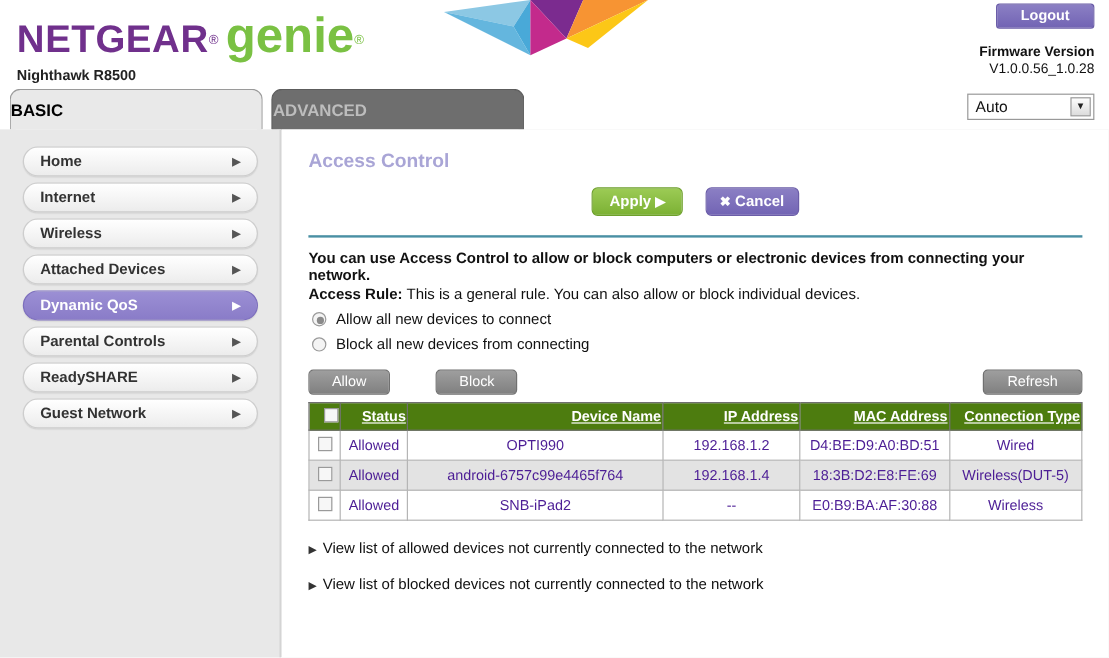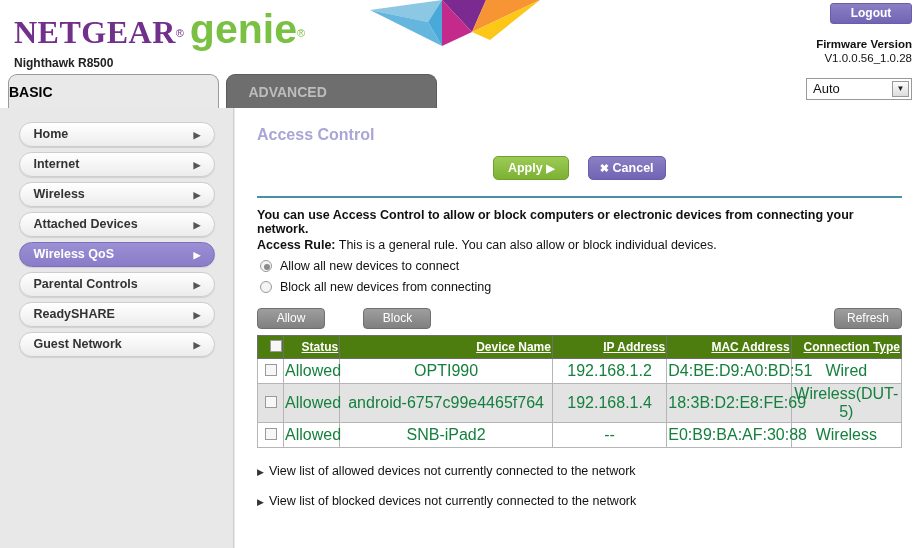--- a/index.html
+++ b/index.html
@@ -10,21 +10,21 @@
     background: #ffffff;
     font-family: "Liberation Sans", sans-serif;
   }
   #app { position: relative; width: 924px; height: 548px; background: #fff; }
 
   
   .header { position: relative; height: 72px; width: 924px; background: #fff; }
   .brand { position: absolute; left: 14px; top: 6px; white-space: nowrap; }
   .brand-netgear {
     font-size: 32px; font-weight: bold; color: #70308c;
-    letter-spacing: 0.5px; font-family: Liberation Serif, serif;
+    letter-spacing: 0.5px; font-family: Liberation Sans, sans-serif;
   }
   .brand-reg { font-size: 11px; vertical-align: super; color: #70308c; }
   .brand-genie {
     font-size: 41px; color: #7ac143; font-weight: bold;
     margin-left: 6px; font-family: "Liberation Sans", sans-serif;
   }
   .brand-reg2 { font-size: 11px; vertical-align: super; color: #7ac143; }
   .model {
     position: absolute; left: 14px; top: 56px;
     font-size: 12px; font-weight: bold; color: #222;
@@ -74,21 +74,20 @@
     vertical-align: top;
   }
   .tab-basic {
     background: #e9e9e9; color: #000;
     border: 1px solid #9a9a9a; border-bottom: none;
   }
   .tab-advanced {
     background: #6e6e6e; color: #bdbdbd;
     border: 1px solid #5c5c5c; border-bottom: none;
     margin-left: 3px;
-    padding-left: 21px;
   }
 
   
   .body-area {
     position: absolute; left: 0; top: 108px;
     width: 924px; height: 440px;
     background: #e8e8e8;
   }
   .sidebar {
     position: absolute; left: 0; top: 0;
@@ -177,21 +176,21 @@
 
   .table-btn-row { margin-top: 14px; position: relative; height: 22px; }
   .gbtn {
     display: inline-block; width: 68px; height: 21px;
     background: linear-gradient(#9e9e9e, #808080);
     border: 1px solid #707070; border-radius: 4px;
     color: #fff; font-size: 12px; text-align: center;
     line-height: 19px; cursor: pointer; vertical-align: top;
   }
   .gbtn.block { margin-left: 34px; }
-  .gbtn.refresh { position: absolute; right: 0; top: 0; width: 68px; }
+  .gbtn.refresh { position: absolute; right: 0; top: 0; width: 83px; }
 
   table.devices {
     width: 100%; border-collapse: collapse; margin-top: 5px;
     table-layout: fixed;
   }
   table.devices th {
     background: #4d7c0f; color: #fff;
     font-size: 12px; font-weight: bold;
     height: 23px; border: 1px solid #6f6f6f;
     text-align: right; padding-left: 6px;
@@ -199,21 +198,21 @@
   table.devices th span { text-decoration: underline; }
   th.col-chk { width: 26px; text-align: center; padding-left: 0; }
   th.col-status { width: 56px; }
   th.col-name { width: 212px; }
   th.col-ip { width: 114px; }
   th.col-mac { width: 124px; }
   th.col-conn { width: 110px; }
 
   table.devices td {
     height: 25px; border: 1px solid #b5b5b5;
-    font-size: 16px; color: #15803d; text-align: center;
+    font-size: 12px; color: #4c1d95; text-align: center;
   }
   tr.alt td { background: #e3e3e3; }
   td.status-cell { color: #2f7d32; }
   .row-chk {
     width: 12px; height: 12px; background: #f7f7f7;
     border: 1px solid #9a9a9a; display: inline-block; cursor: pointer;
   }
 
   .expand-link {
     margin-top: 16px; font-size: 12.5px; color: #111; cursor: pointer;
@@ -268,21 +267,21 @@
       </div>
       <div class="nav-item">
         <span>Wireless</span>
         <span class="nav-caret">▶</span>
       </div>
       <div class="nav-item">
         <span>Attached Devices</span>
         <span class="nav-caret">▶</span>
       </div>
       <div class="nav-item active">
-        <span>Wireless QoS</span>
+        <span>Dynamic QoS</span>
         <span class="nav-caret">▶</span>
       </div>
       <div class="nav-item">
         <span>Parental Controls</span>
         <span class="nav-caret">▶</span>
       </div>
       <div class="nav-item">
         <span>ReadySHARE</span>
         <span class="nav-caret">▶</span>
       </div>

